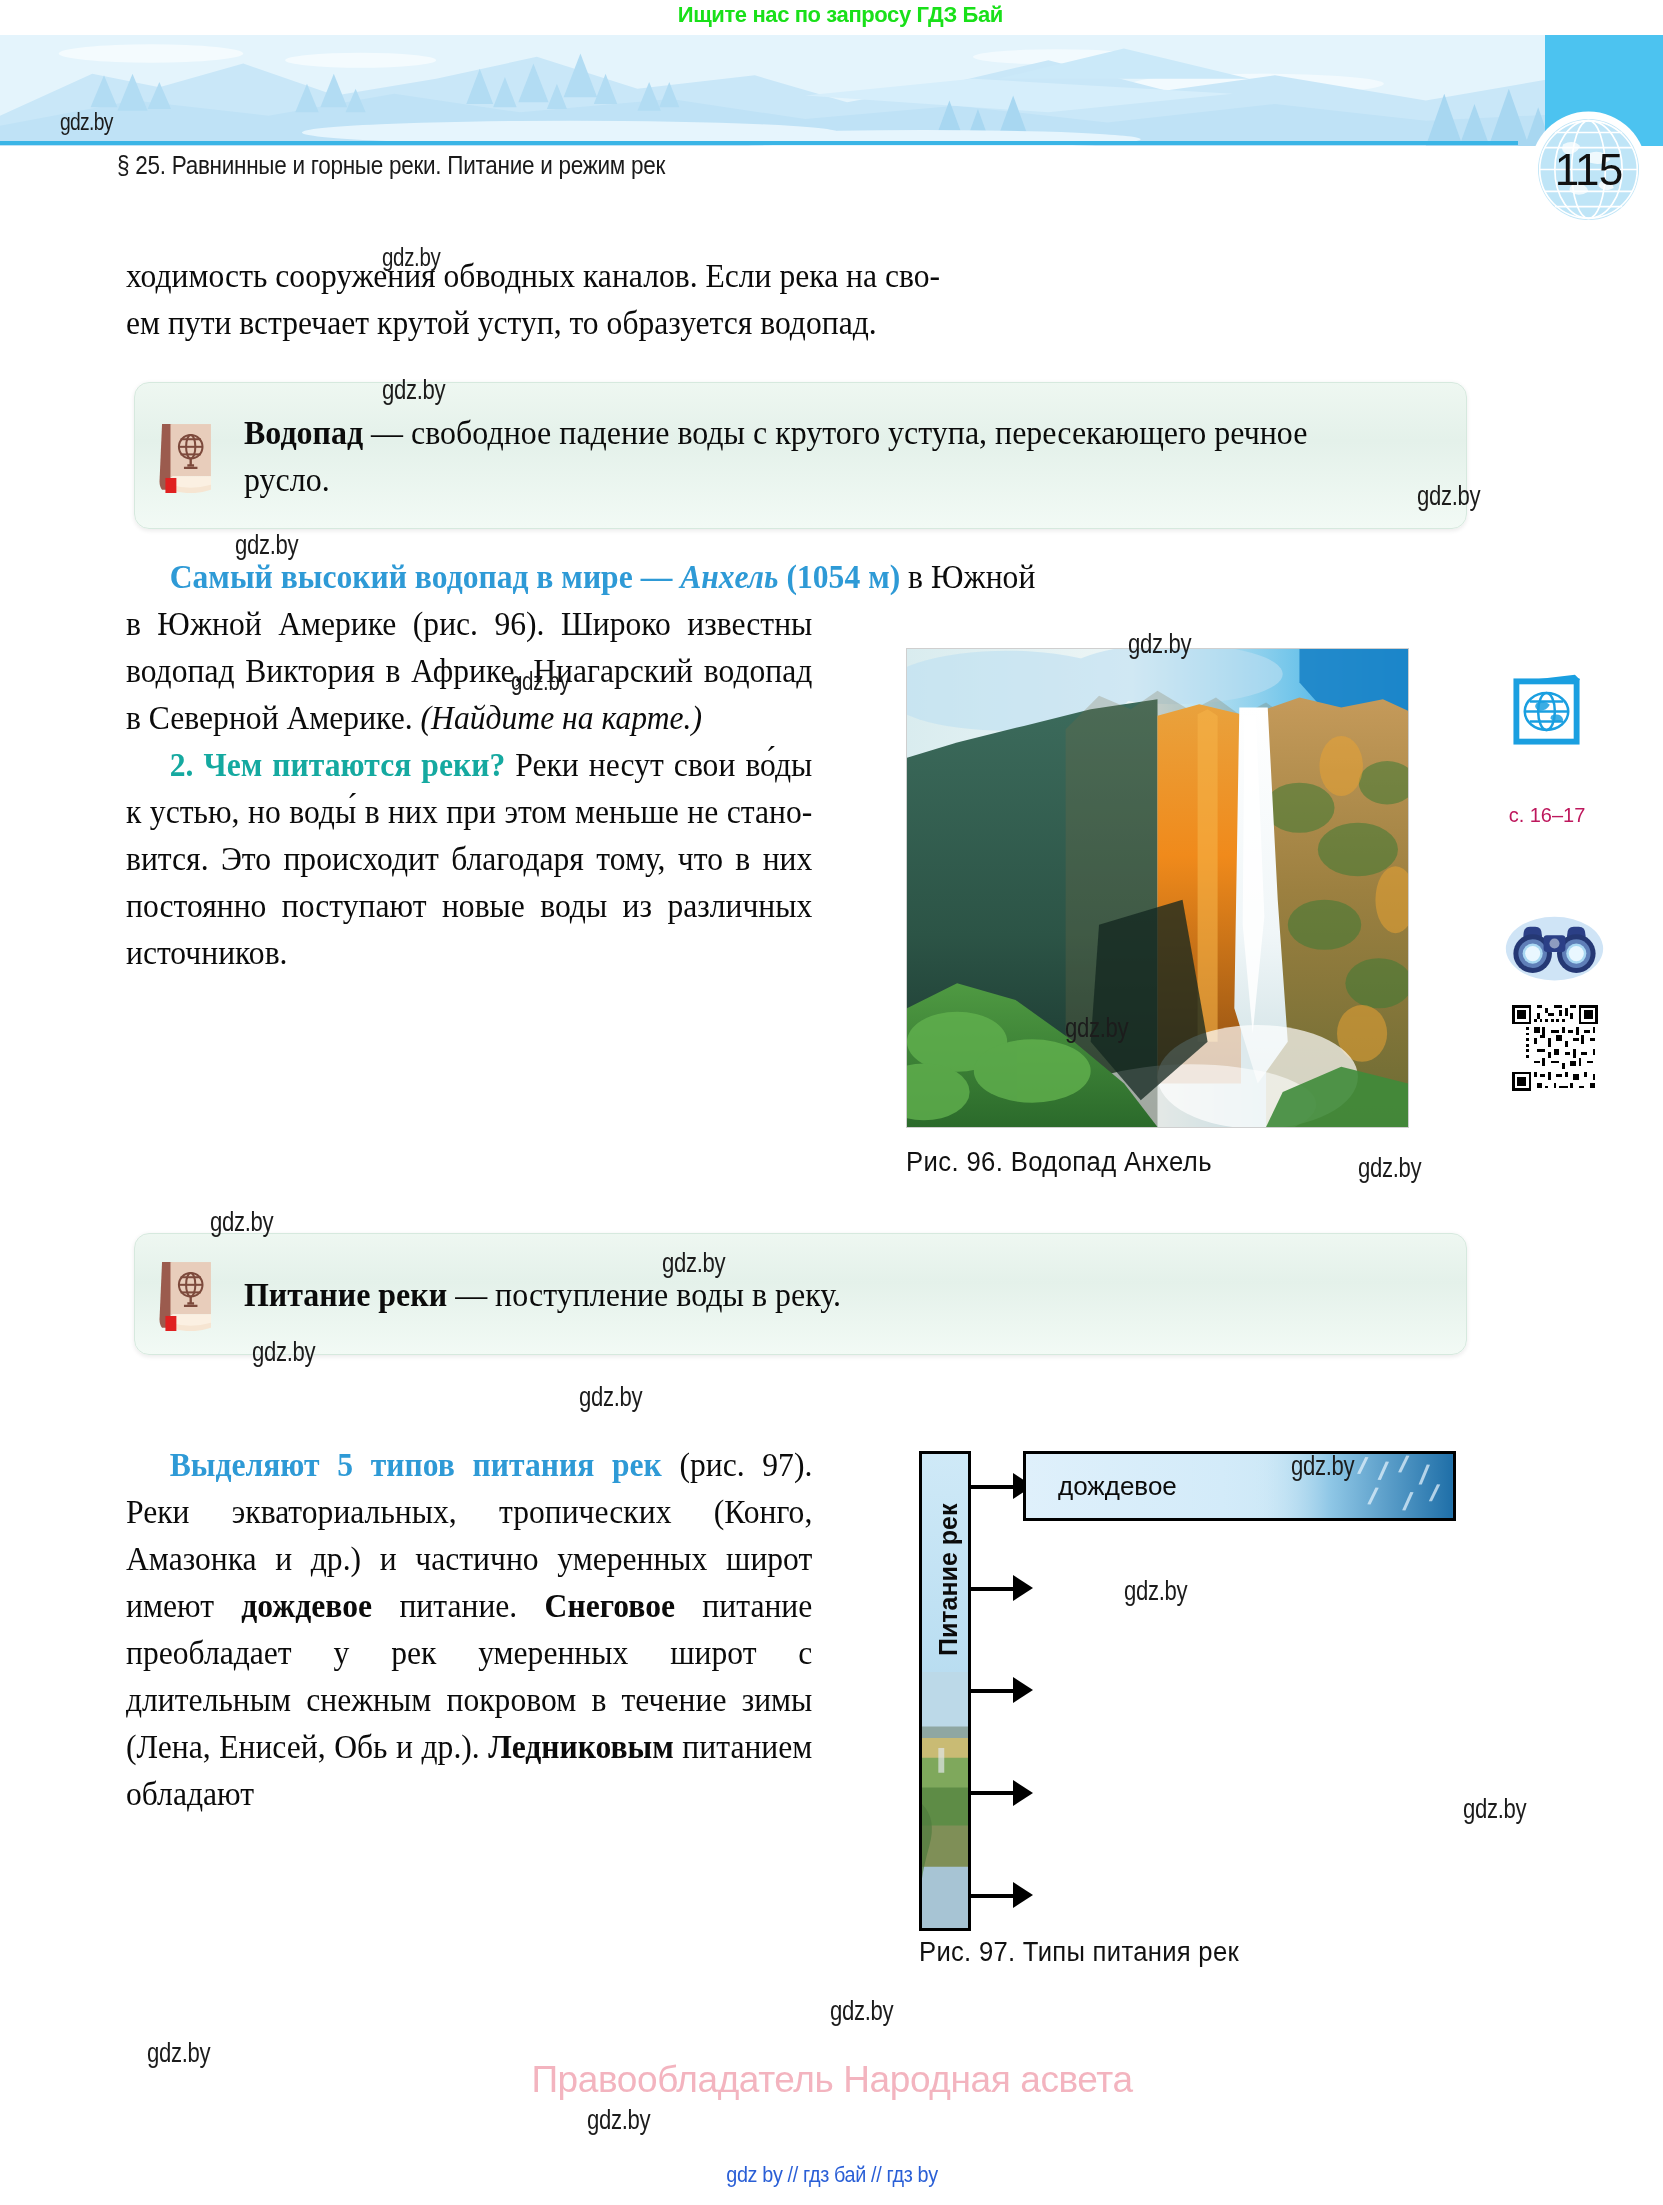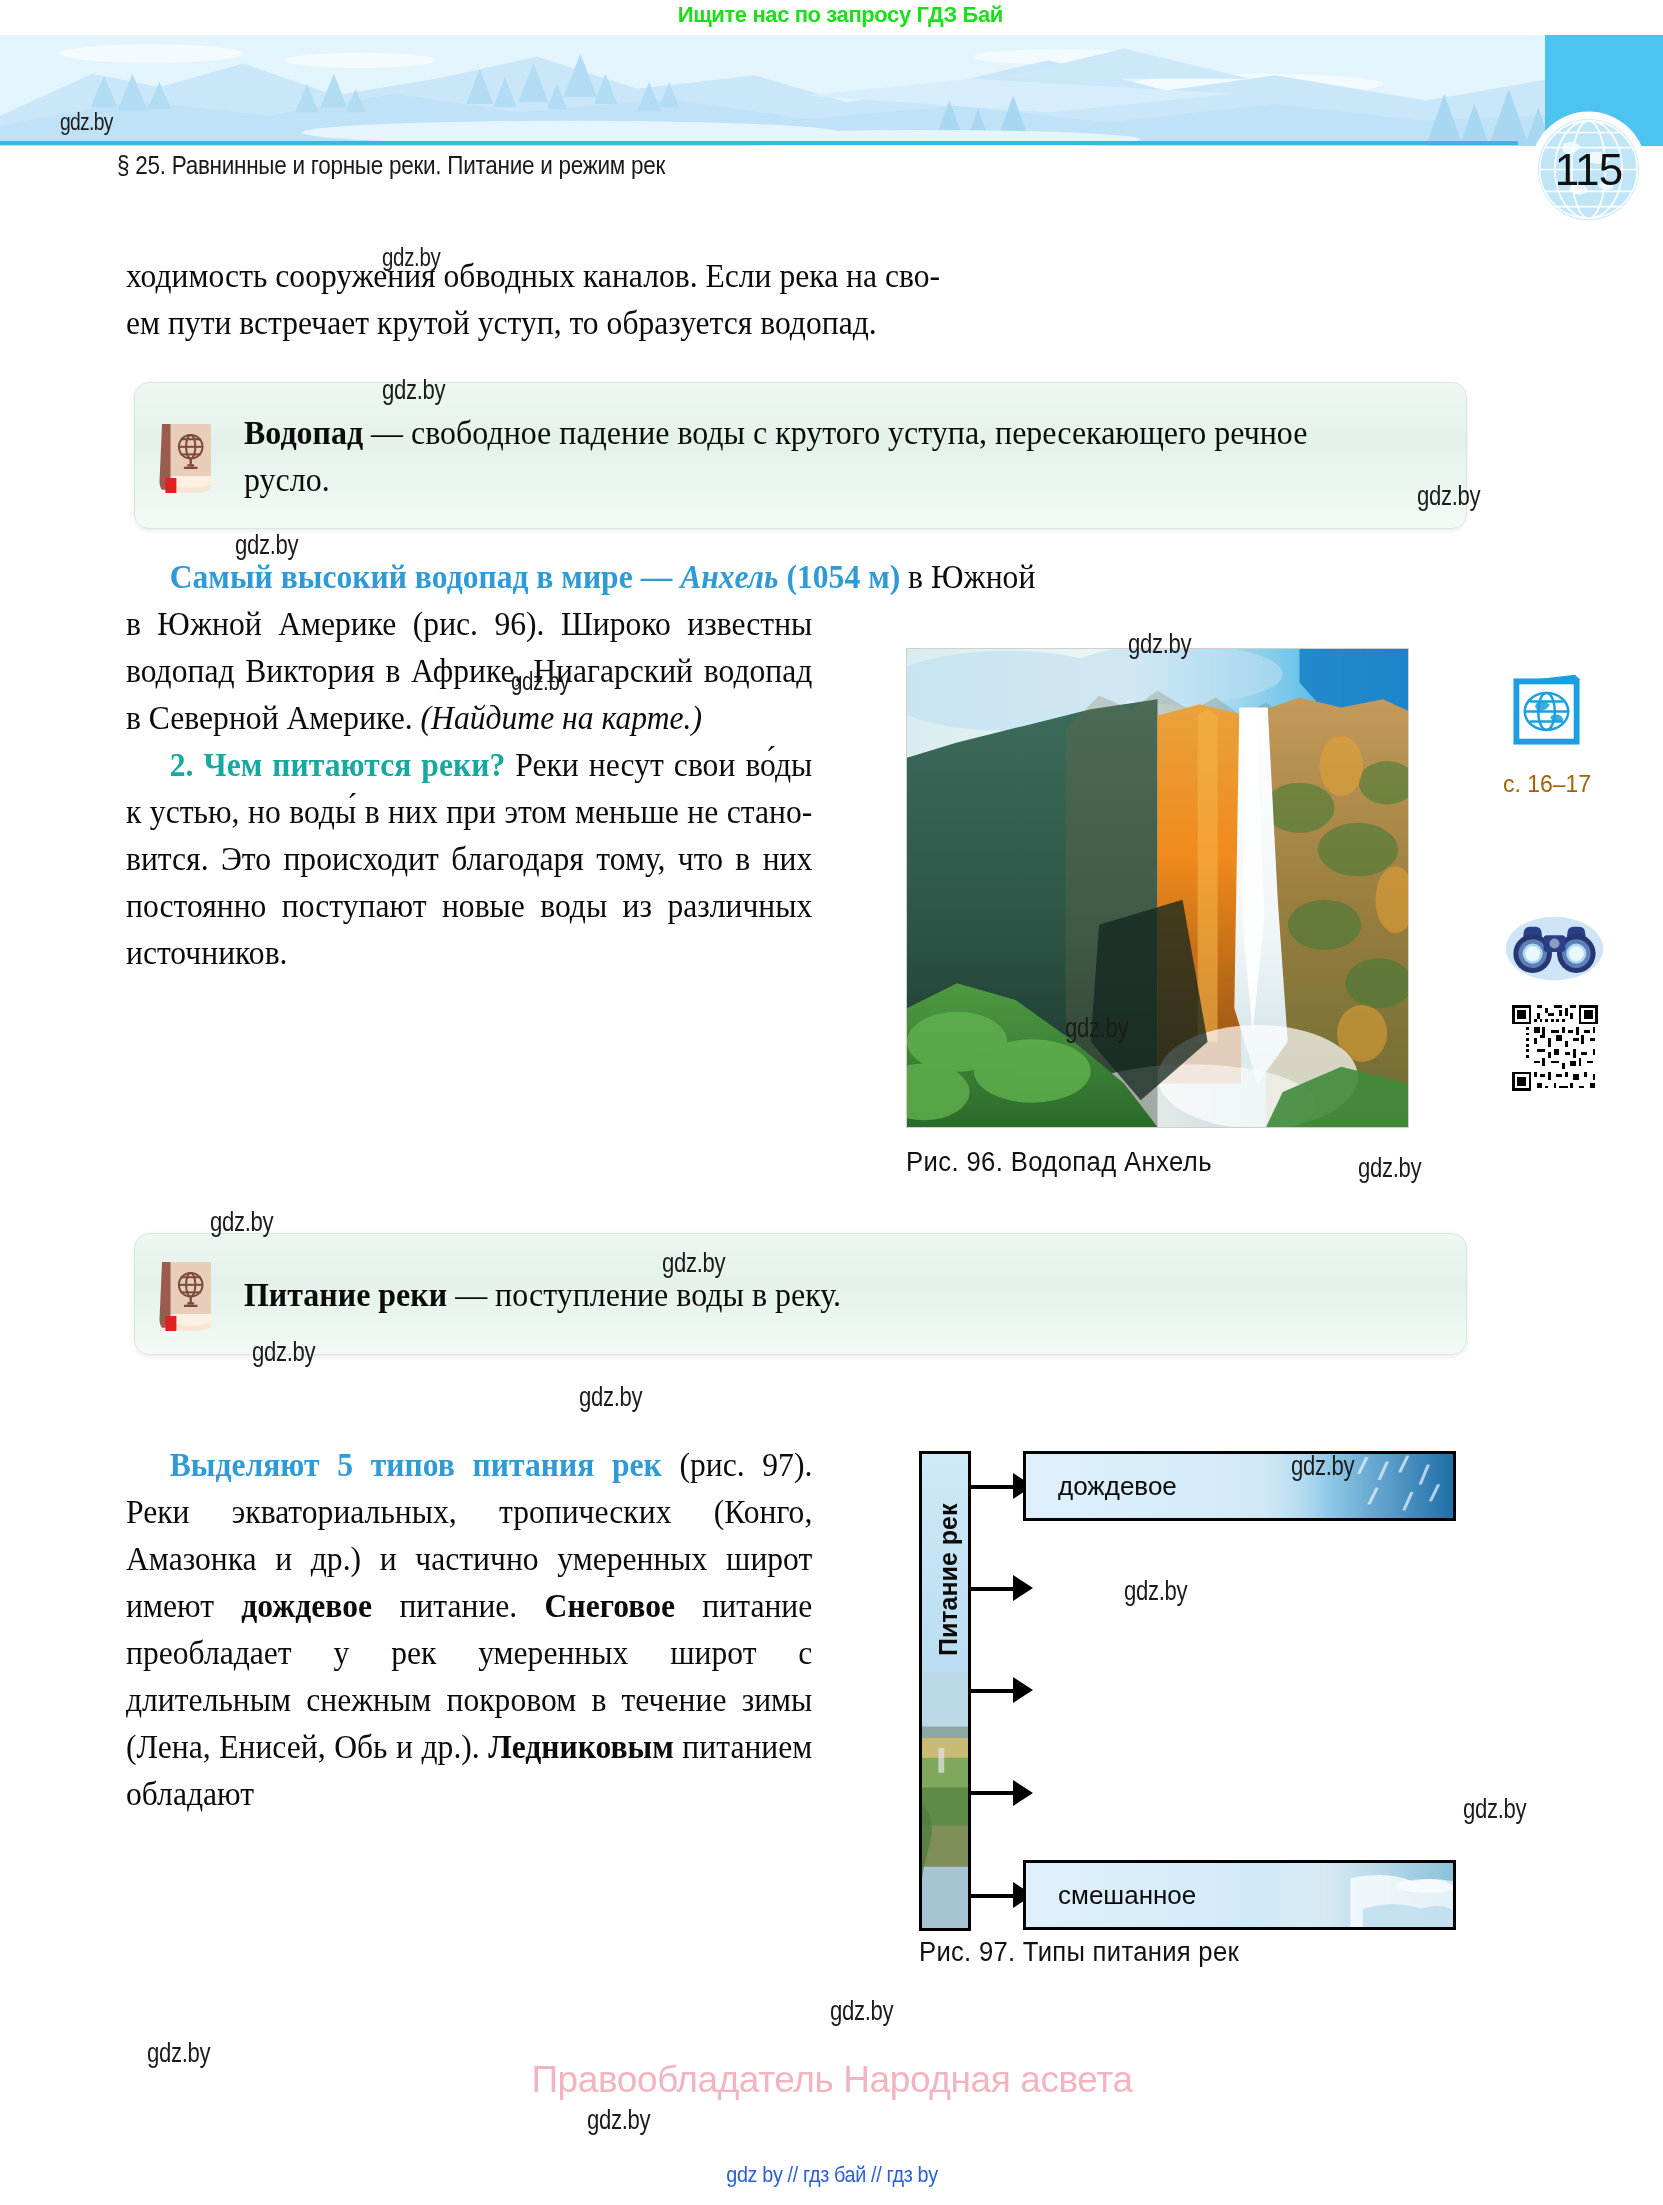--- a/index.html
+++ b/index.html
@@ -124,24 +124,24 @@
     font-size:27px; color:#111; text-align:left;
     letter-spacing:0.4px;
     transform:scaleX(.95); transform-origin:left top;
   }
 
   
   .atlas-icon{
     position:absolute; left:1503px; top:668px; width:87px; height:87px;
   }
   .atlas-caption{
-    position:absolute; left:1484px; top:771px; width:126px;
+    position:absolute; left:1484px; top:804px; width:126px;
     text-align:center;
     font-family:"Liberation Sans", sans-serif;
-    font-size:23px; color:#a16207;
+    font-size:20px; color:#be185d;
   }
   .binocular-icon{
     position:absolute; left:1505px; top:910px; width:99px; height:74px;
   }
   .qr-code{
     position:absolute; left:1509px; top:1002px; width:92px; height:92px;
   }
 
   
   .fig97{
@@ -624,36 +624,20 @@
   <div class="arrowhead" style="left:94px; top:124px;"></div>
 
   <div class="connector" style="top:238px;"></div>
   <div class="arrowhead" style="left:94px; top:226px;"></div>
 
   <div class="connector" style="top:340px;"></div>
   <div class="arrowhead" style="left:94px; top:329px;"></div>
 
   <div class="connector" style="top:443px;"></div>
   <div class="arrowhead" style="left:94px; top:431px;"></div>
-  <div class="branch" style="top:409px;">
-    <svg class="bphoto" viewBox="0 0 100 84" preserveAspectRatio="none">
-      <defs>
-          <linearGradient id="g5" x1="0" y1="0" x2="1" y2="0">
-        <stop offset="0%" stop-color="#def0fa" stop-opacity="0"></stop>
-            <stop offset="38%" stop-color="#d7e9f3"></stop>
-            <stop offset="100%" stop-color="#8cc2dc"></stop>
-      </linearGradient>
-        </defs>
-      <rect width="100" height="84" fill="url(#g5)"></rect>
-      <path d="M50,20 q18,-10 30,4 q14,-8 20,6 L100,84 L50,84 Z" fill="#ffffff" opacity=".75"></path>
-      <path d="M56,60 q16,-12 28,0 q10,-8 16,2 L100,84 L56,84 Z" fill="#bcddee" opacity=".85"></path>
-      <ellipse cx="88" cy="30" rx="16" ry="9" fill="#ffffff" opacity=".6"></ellipse>
-    </svg>
-    <span class="blabel">смешанное</span>
-  </div>
 </div>
 <div class="fig97-caption">Рис. 97. Типы питания рек</div>
 
 <div class="wm" style="left:382px;  top:243px;  font-size:25px;">gdz.by</div>
 <div class="wm" style="left:382px;  top:375px;  font-size:27px;">gdz.by</div>
 <div class="wm" style="left:1417px; top:481px;  font-size:27px;">gdz.by</div>
 <div class="wm" style="left:235px;  top:530px;  font-size:27px;">gdz.by</div>
 <div class="wm" style="left:1128px; top:629px;  font-size:27px;">gdz.by</div>
 <div class="wm" style="left:511px;  top:667px;  font-size:25px;">gdz.by</div>
 <div class="wm" style="left:1065px; top:1013px; font-size:27px;">gdz.by</div>

